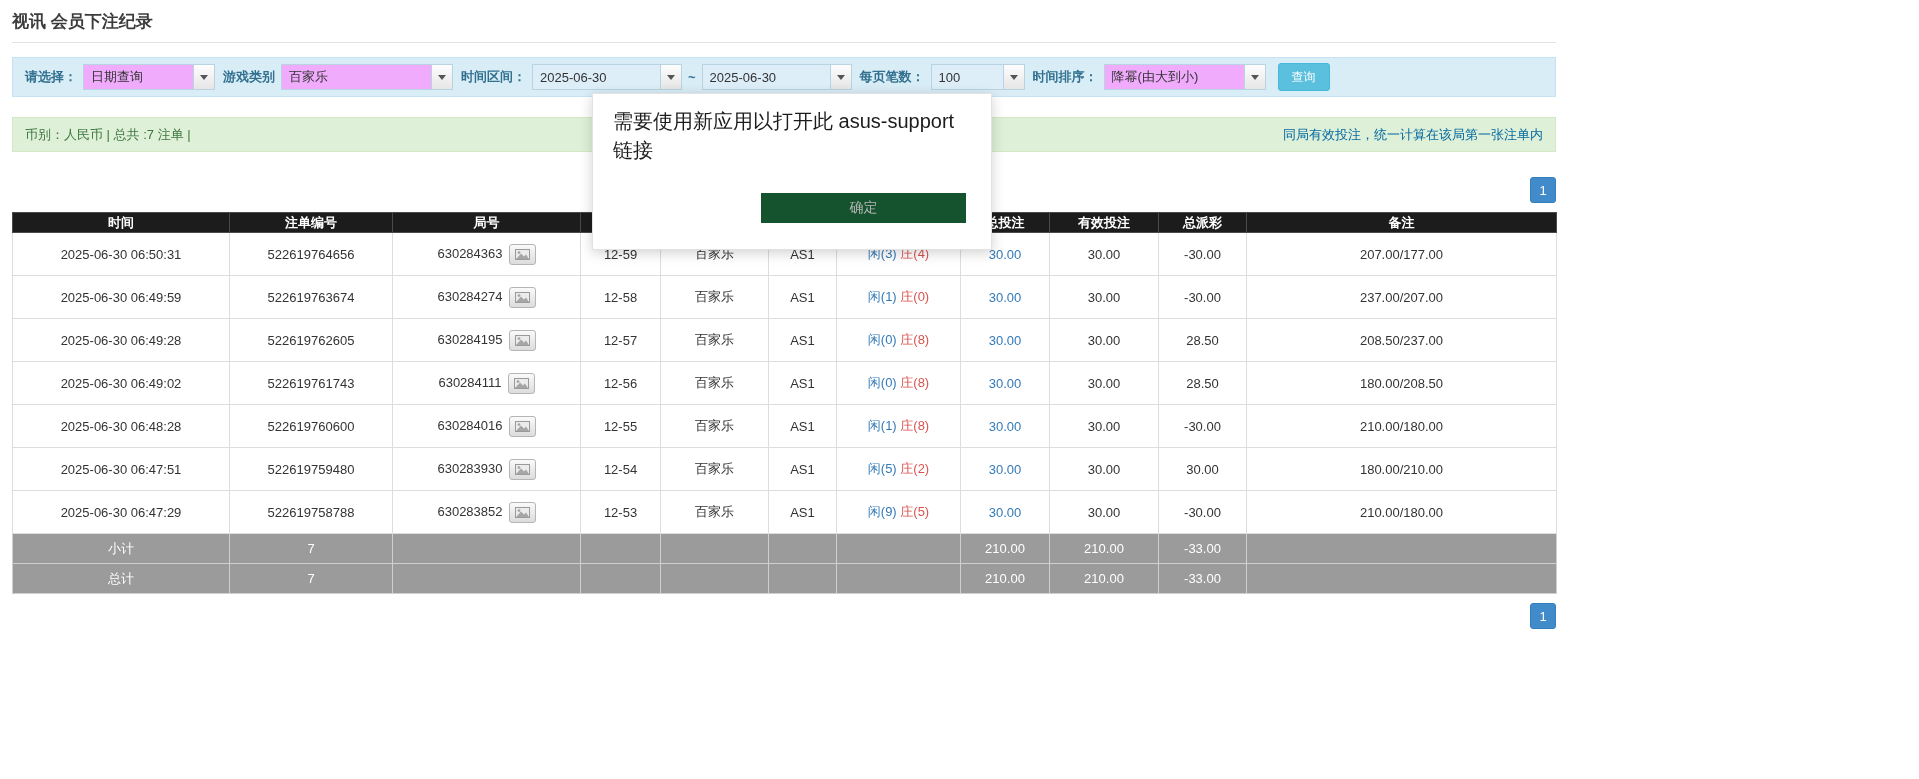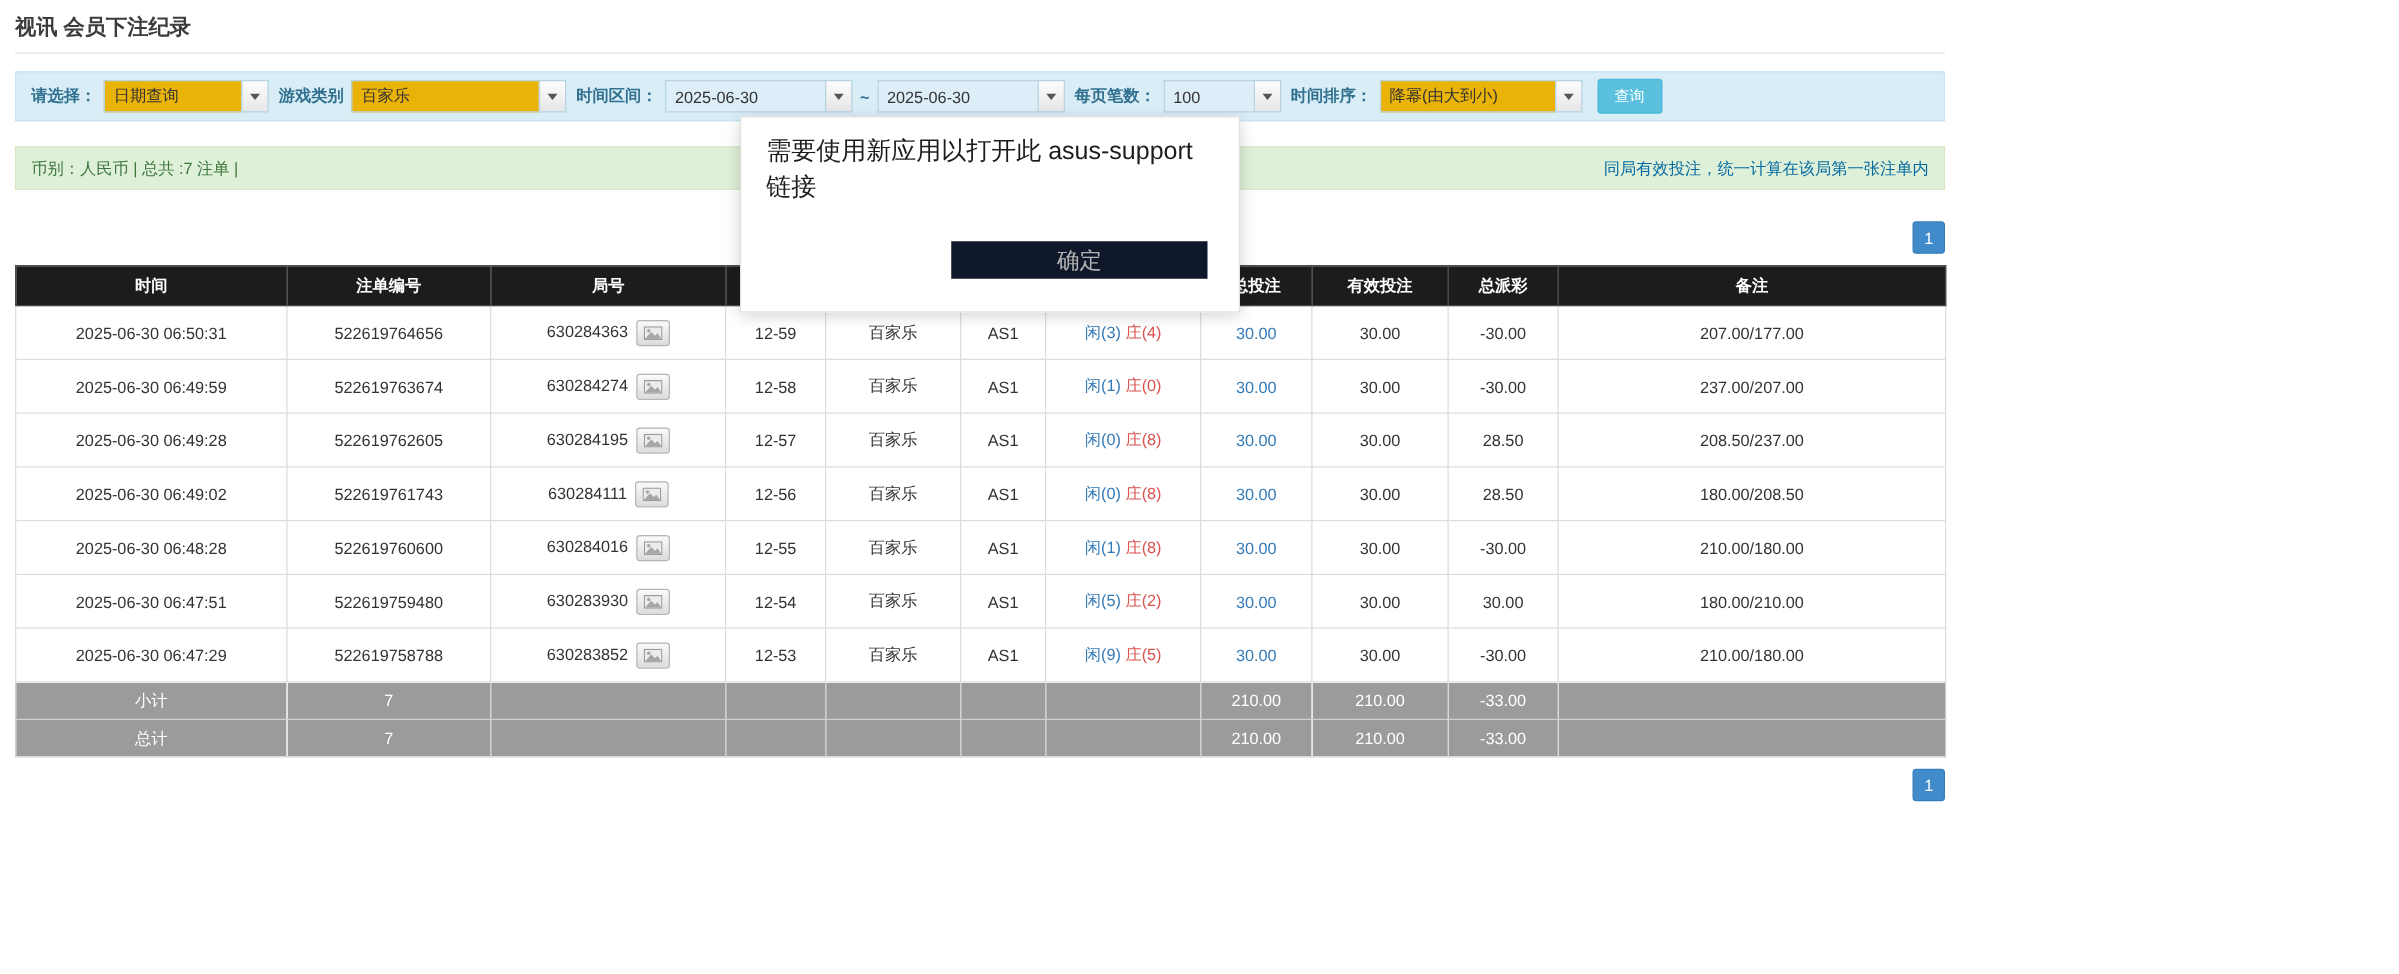--- a/index.html
+++ b/index.html
@@ -16,21 +16,21 @@
 
   
   .filter-bar {
     margin-top: 14px; background: #d9edf7; border: 1px solid #c7e3f2;
     height: 40px; display: flex; align-items: center; padding: 0 12px; gap: 8px;
   }
   .filter-group { display: flex; align-items: center; gap: 6px; }
   .filter-label { color: #31708f; font-weight: bold; font-size: 13px; white-space: nowrap; }
   .combo { display: inline-flex; height: 26px; }
   .combo input {
-    height: 26px; border: 1px solid #b9d3e0; border-right: none; background: #eab308;
+    height: 26px; border: 1px solid #b9d3e0; border-right: none; background: #f0abfc;
     padding: 0 7px; font-size: 13px; color: #333; outline: none;
     font-family: "Liberation Sans", sans-serif;
   }
   .combo.tint input { background: #ddeef8; }
   .arrow-btn {
     width: 22px; height: 26px; border: 1px solid #b9d3e0;
     background: linear-gradient(#fdfdfd, #e6e6e6);
     display: inline-flex; align-items: center; justify-content: center; cursor: pointer;
   }
   .caret {
@@ -60,21 +60,21 @@
     min-width: 26px; height: 26px; background: #428bca; border: 1px solid #357ebd;
     border-radius: 3px; color: #fff; font-size: 13px; cursor: pointer;
     display: flex; align-items: center; justify-content: center;
     font-family: "Liberation Sans", sans-serif;
   }
 
   
   table.records-table { width: 1544px; border-collapse: collapse; table-layout: fixed; }
   .records-table thead th {
     background: #1c1c1c; color: #fff; font-size: 13px; font-weight: bold;
-    height: 32px; text-align: center; border: 1px solid #4a4a4a;
+    height: 20px; text-align: center; border: 1px solid #4a4a4a;
   }
   .records-table tbody td {
     background: #fff; border: 1px solid #ddd; height: 43px;
     text-align: center; font-size: 13px; color: #333; overflow: hidden; white-space: nowrap;
   }
   .records-table tr.summary-row td {
     background: #9b9b9b; color: #fff; height: 30px; border: 1px solid #cfcfcf;
   }
   .player { color: #337ab7; }
   .banker { color: #d9534f; }
@@ -91,21 +91,21 @@
 
   
   .dialog {
     position: absolute; left: 592px; top: 93px; width: 400px; height: 157px;
     background: #fff; border: 1px solid #e2e2e2; z-index: 50;
     box-shadow: 0 3px 12px rgba(0,0,0,0.18); padding: 13px 20px;
   }
   .dialog-message { font-size: 20px; color: #1c1c1c; line-height: 1.45; }
   .dialog-confirm {
     position: absolute; right: 25px; bottom: 26px; width: 205px; height: 30px;
-    background: #0f172a; border: none; color: #b3b3b3; font-size: 18px; cursor: pointer;
+    background: #14532d; border: none; color: #b3b3b3; font-size: 14px; cursor: pointer;
     font-family: "Liberation Sans", sans-serif;
   }
 </style>
 </head>
 <body>
 
 <div class="container">
 
   <div class="page-header">
     <h1 class="page-title">视讯 会员下注纪录</h1>

